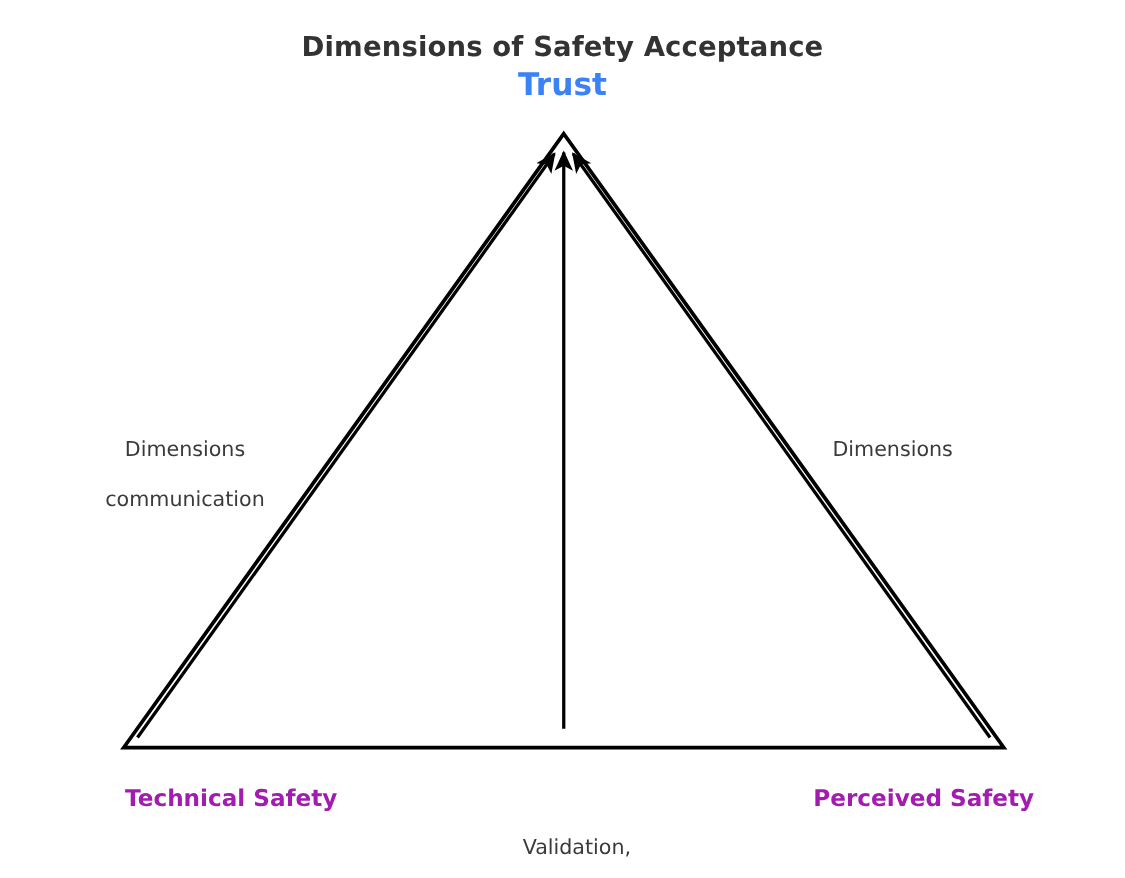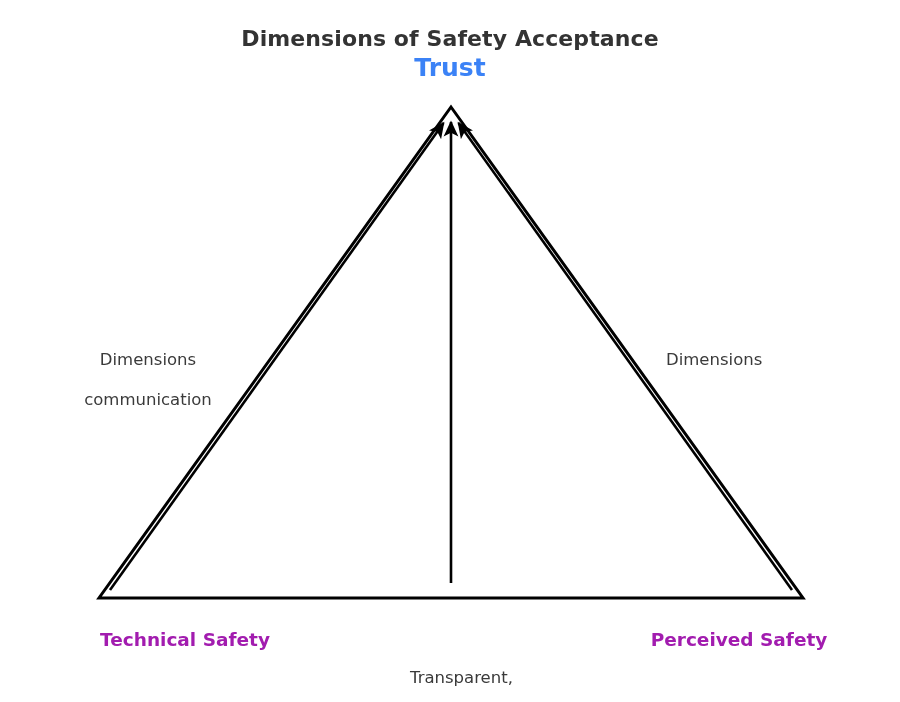--- a/index.html
+++ b/index.html
@@ -122,21 +122,21 @@
   <div class="txt edge-label" id="label-left-edge">
     <span>Dimensions</span><br>
     <span>communication</span>
   </div>
 
   <div class="txt edge-label" id="label-right-edge">
     <span>Dimensions</span><br>
   </div>
 
   <div class="txt edge-label" id="label-bottom-edge">
-    <span>Transparent,</span><br>
+    <span>Validation,</span><br>
     
   </div>
 
   <div class="txt vertex-label" id="label-vertex-left">Technical Safety</div>
 
   <div class="txt vertex-label" id="label-vertex-right">Perceived Safety</div>
 
 </div>
 
 </body></html>

